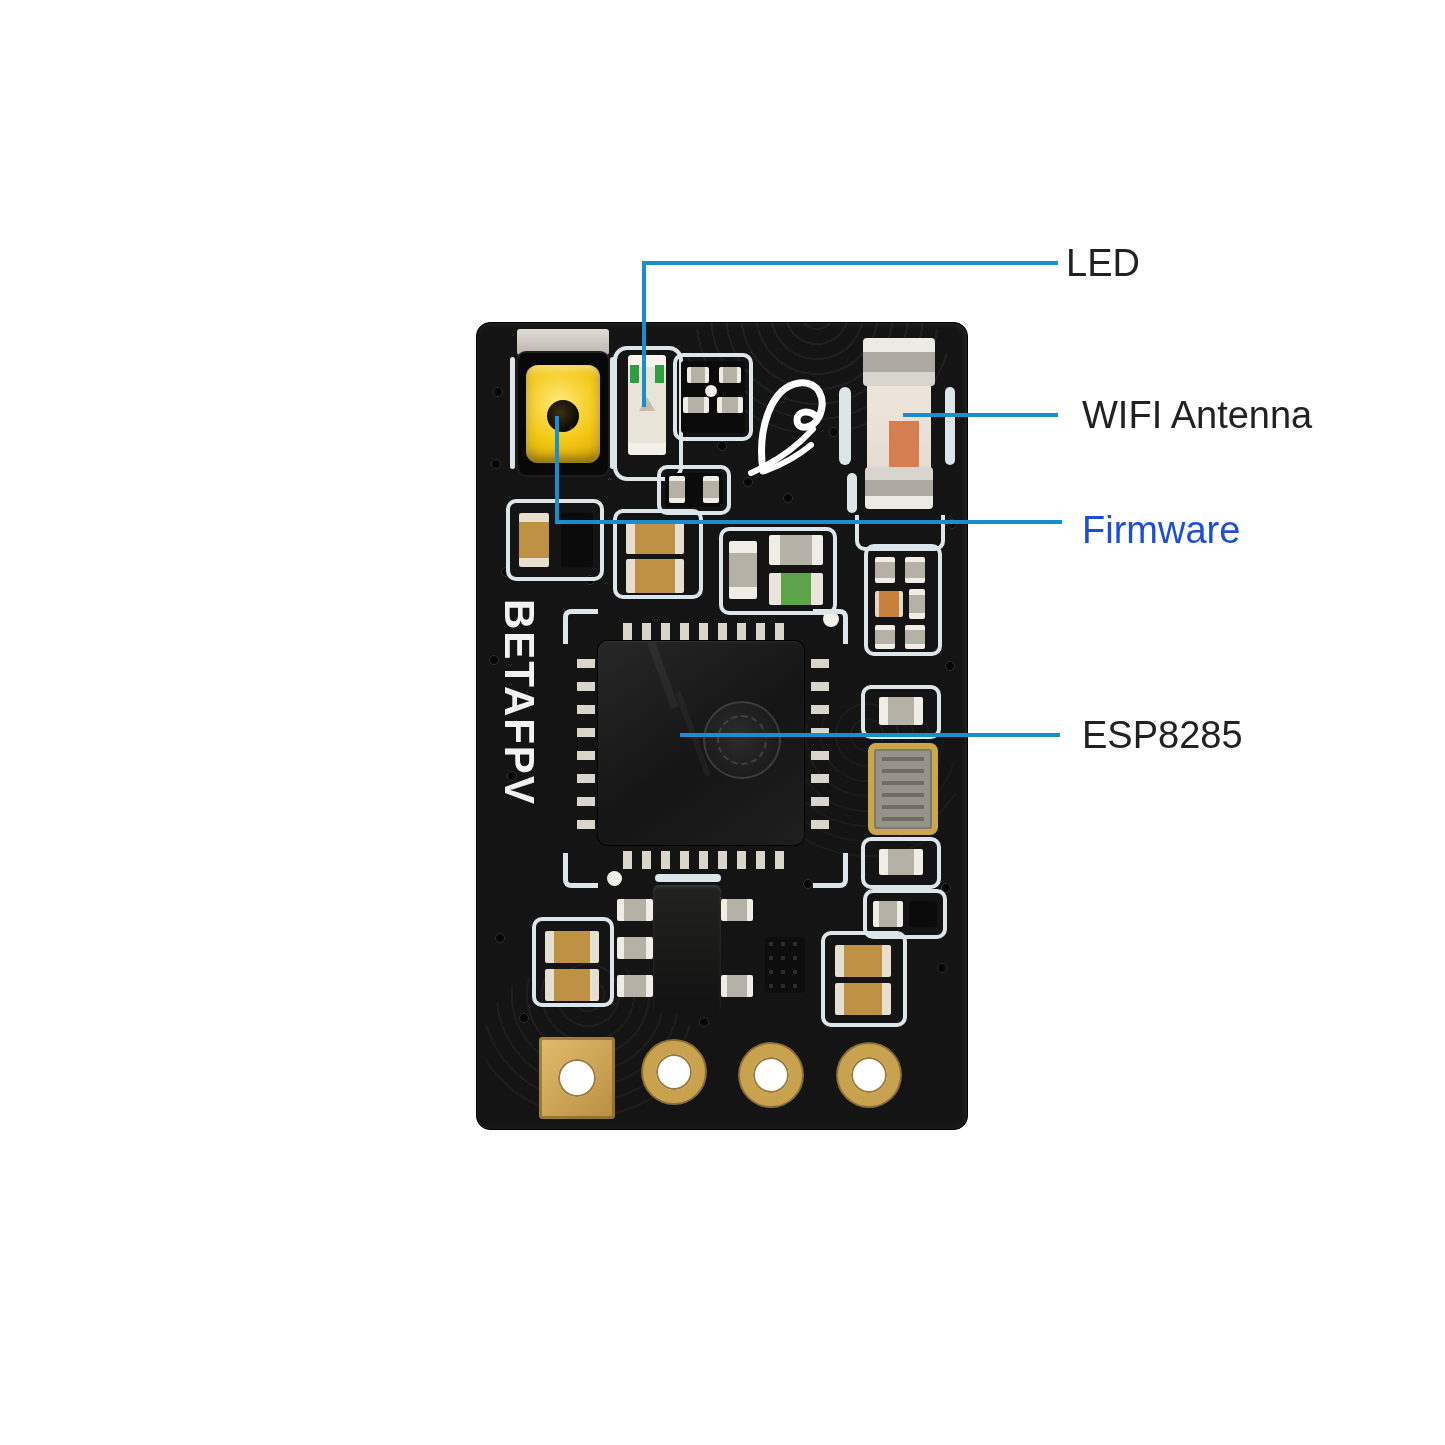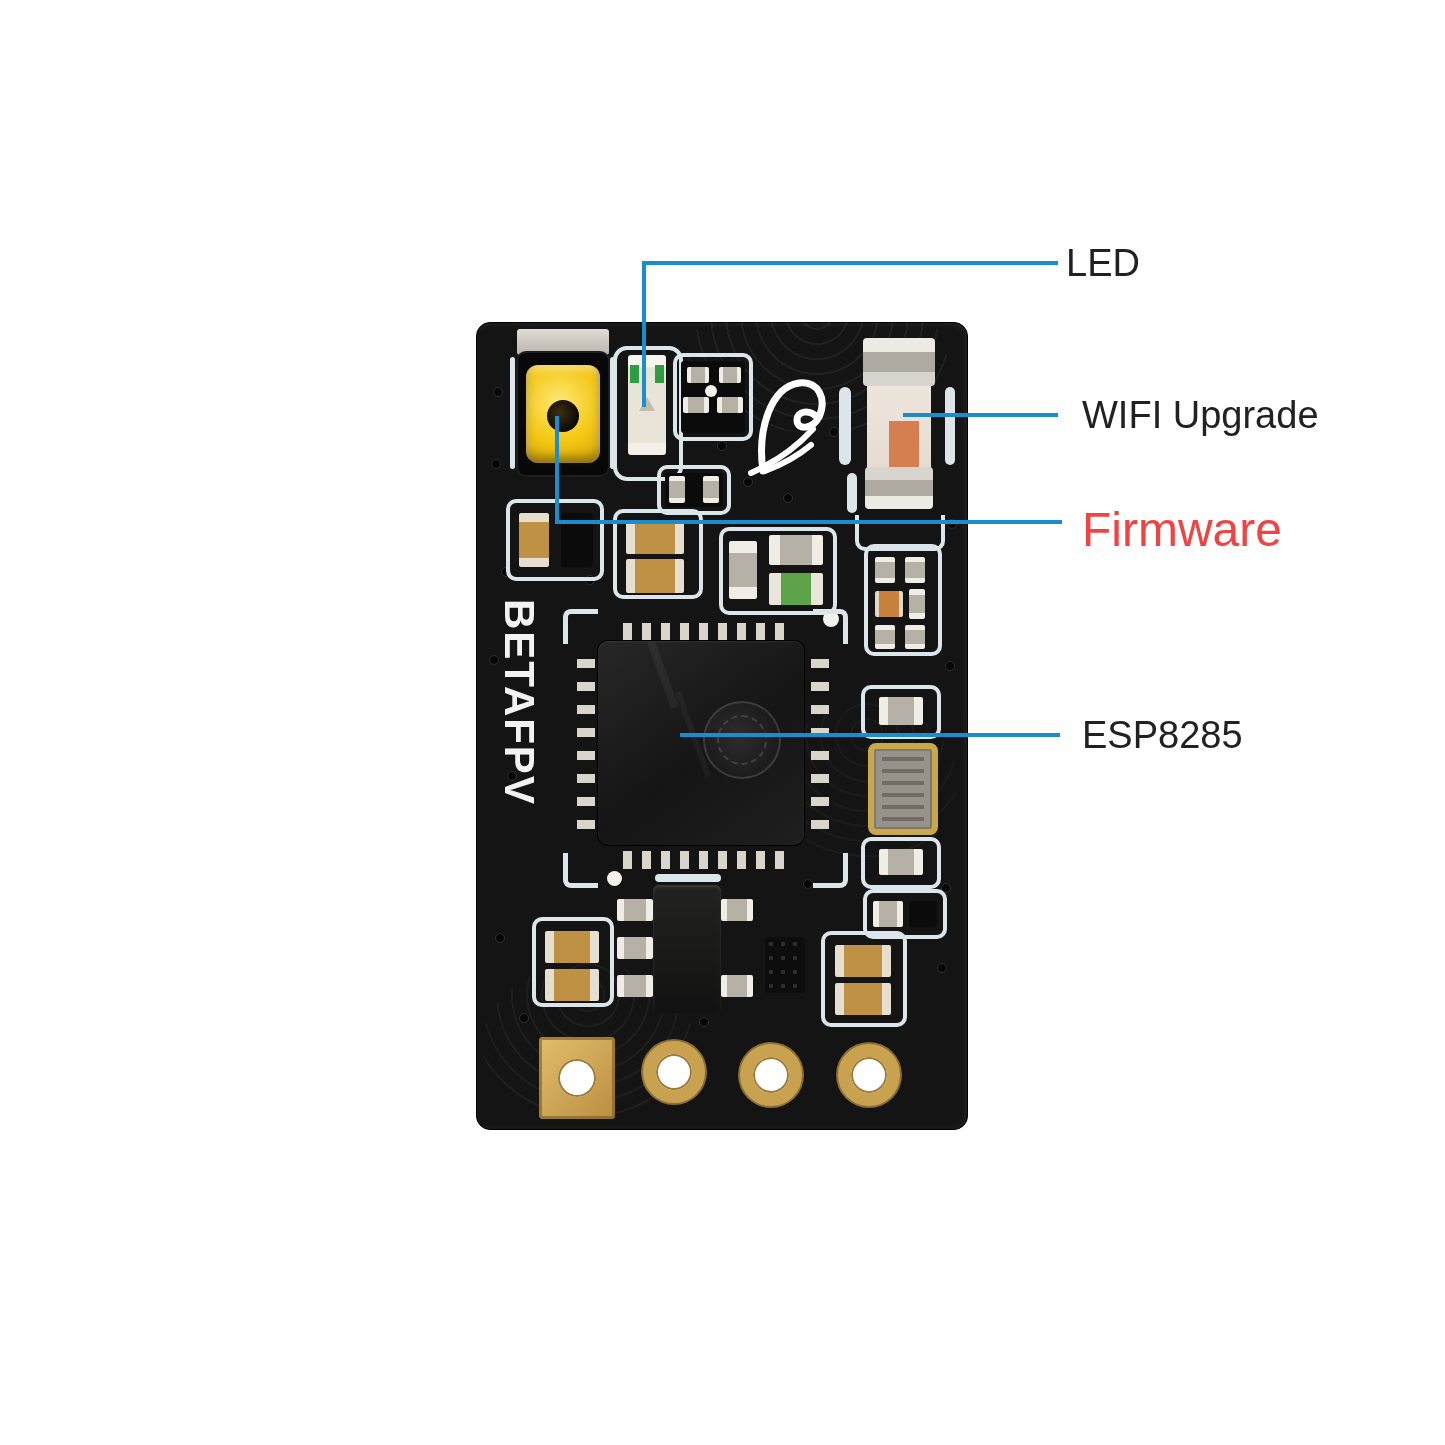--- a/index.html
+++ b/index.html
@@ -24,21 +24,21 @@
   .via{position:absolute;width:8px;height:8px;background:#060606;border:1px solid #303030;border-radius:50%;}
   .dot{position:absolute;background:#f3f1ec;border-radius:50%;}
   .pins-h{position:absolute;height:18px;background:repeating-linear-gradient(90deg,#d9d5cb 0 9px,transparent 9px 19px);}
   .pins-v{position:absolute;width:18px;background:repeating-linear-gradient(180deg,#d9d5cb 0 9px,transparent 9px 23px);}
   .bracket{position:absolute;width:30px;height:30px;border:0 solid #dce6ea;}
   .ring{position:absolute;width:36px;height:36px;border:13px solid #c9a24f;border-radius:50%;background:#ffffff;
         box-shadow:0 0 0 2px #8a6f35, inset 0 0 0 2px #9c7b3a;}
   
   .cl{position:absolute;background:#1b8ccd;}
   .lbl{position:absolute;font-size:38px;line-height:44px;color:#212121;white-space:nowrap;}
-  .lbl2{position:absolute;font-size:48px;line-height:52px;color:#ef4444;white-space:nowrap;}
+  .lbl2{position:absolute;font-size:38px;line-height:52px;color:#1d4ed8;white-space:nowrap;}
 </style>
 </head>
 <body>
 
 <div class="stage">
 
   <div class="board">
 
     <div class="trace" style="left:210px;top:-40px;width:260px;height:150px;"></div>
     <div class="trace" style="left:6px;top:640px;width:210px;height:160px;opacity:.8;"></div>
@@ -192,19 +192,19 @@
   </div>
 
   <div class="cl" style="left:642px;top:261px;width:416px;height:4px;"></div>
   <div class="cl" style="left:642px;top:261px;width:4px;height:146px;"></div>
   <div class="cl" style="left:903px;top:413px;width:155px;height:4px;"></div>
   <div class="cl" style="left:555px;top:416px;width:4px;height:108px;"></div>
   <div class="cl" style="left:555px;top:520px;width:507px;height:4px;"></div>
   <div class="cl" style="left:680px;top:733px;width:380px;height:4px;"></div>
 
   <div class="lbl" style="left:1066px;top:241px;">LED</div>
-  <div class="lbl" style="left:1082px;top:393px;">WIFI Upgrade</div>
+  <div class="lbl" style="left:1082px;top:393px;">WIFI Antenna</div>
   <div class="lbl2" style="left:1082px;top:504px;">
     <div>Firmware</div>
   </div>
   <div class="lbl" style="left:1082px;top:713px;">ESP8285</div>
 
 </div>
 
 </body></html>

